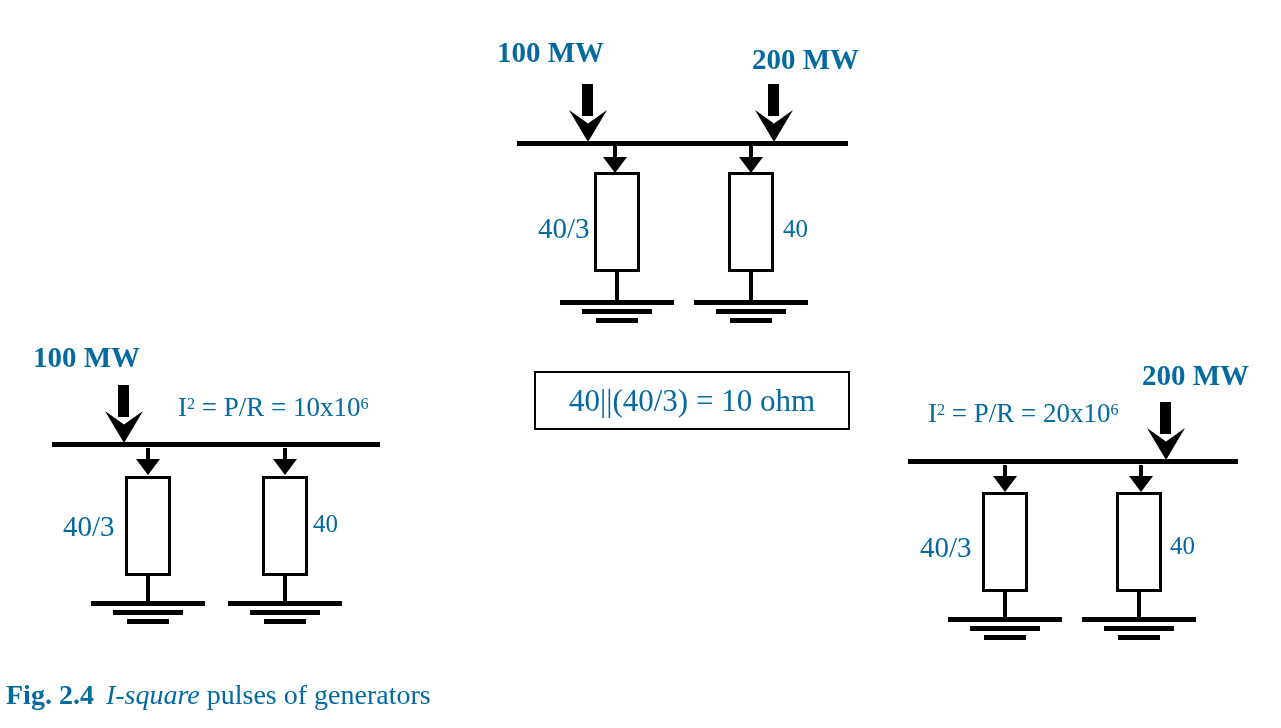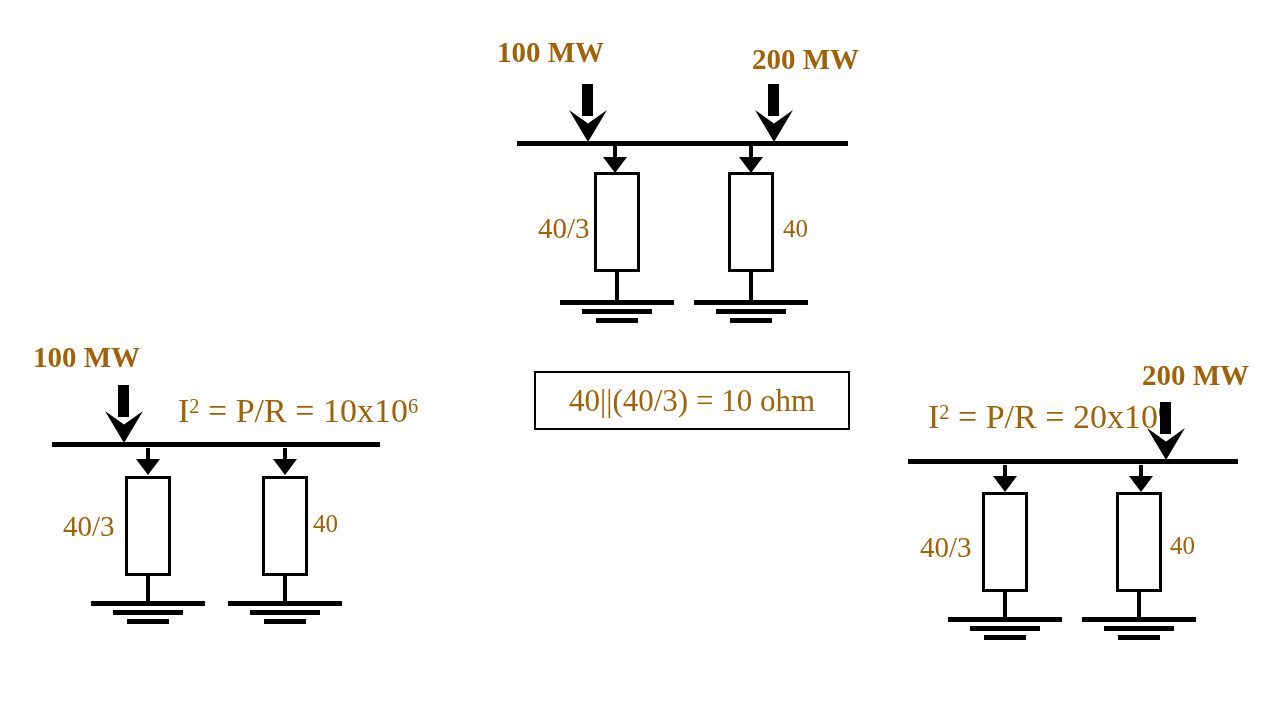--- a/index.html
+++ b/index.html
@@ -2,21 +2,21 @@
 <html><head>
 <meta charset="utf-8">
 <style>
   html,body{margin:0;padding:0;background:#fff;}
   #canvas{
     position:relative;
     width:1281px;
     height:728px;
     background:#ffffff;
     font-family:"Liberation Serif","DejaVu Serif",serif;
-    color:#a16207;
+    color:#0369a1;
     overflow:hidden;
   }
   .grp{display:contents;}
   
   .bus{position:absolute;height:5px;background:#000;}
   .vline{position:absolute;width:4px;background:#000;}
   
   .big-arrow{position:absolute;width:38px;height:58px;}
   .big-arrow .st{position:absolute;left:13px;top:0;width:11px;height:32px;background:#000;}
   .big-arrow .hd{position:absolute;left:0;top:26px;width:38px;height:32px;background:#000;
@@ -31,21 +31,21 @@
   
   .resistor{position:absolute;width:46px;height:100px;border:3px solid #000;background:#fff;box-sizing:border-box;}
   
   .ground{position:absolute;width:114px;height:23px;}
   .ground i{position:absolute;background:#000;height:5px;display:block;}
   .ground .b1{top:0;left:0;width:114px;}
   .ground .b2{top:9px;left:22px;width:70px;}
   .ground .b3{top:18px;left:36px;width:42px;}
   
   .mw{position:absolute;font-weight:bold;font-size:29px;line-height:1;white-space:nowrap;}
-  .eq{position:absolute;font-size:34px;line-height:1;white-space:nowrap;}
+  .eq{position:absolute;font-size:27px;line-height:1;white-space:nowrap;}
   .eq sup{font-size:0.6em;line-height:0;position:relative;top:-0.45em;vertical-align:baseline;}
   .rlabel{position:absolute;font-size:29px;line-height:1;white-space:nowrap;margin-top:12px;}
   .rlabel.sm{font-size:25px;}
   .ebox{position:absolute;left:534px;top:371px;width:316px;height:59px;border:2px solid #000;
     box-sizing:border-box;display:flex;align-items:center;justify-content:center;
     font-size:31px;background:#fff;white-space:nowrap;}
   .caption{position:absolute;left:6px;top:678px;font-size:28px;line-height:1.2;white-space:nowrap;}
   .caption .b{font-weight:bold;margin-right:12px;}
   .caption .i{font-style:italic;}
 </style>
@@ -175,14 +175,17 @@
         <i class="b3"></i>
       </div>
     <div class="ground" style="left:1082px;top:617px">
         <i class="b1"></i>
         <i class="b2"></i>
         <i class="b3"></i>
       </div>
   </div>
 
   
+  <div class="caption">
+    <span class="b">Fig. 2.4</span><span class="i">I-square</span><span> pulses of generators</span>
+  </div>
 
 </div>
 
 </body></html>

